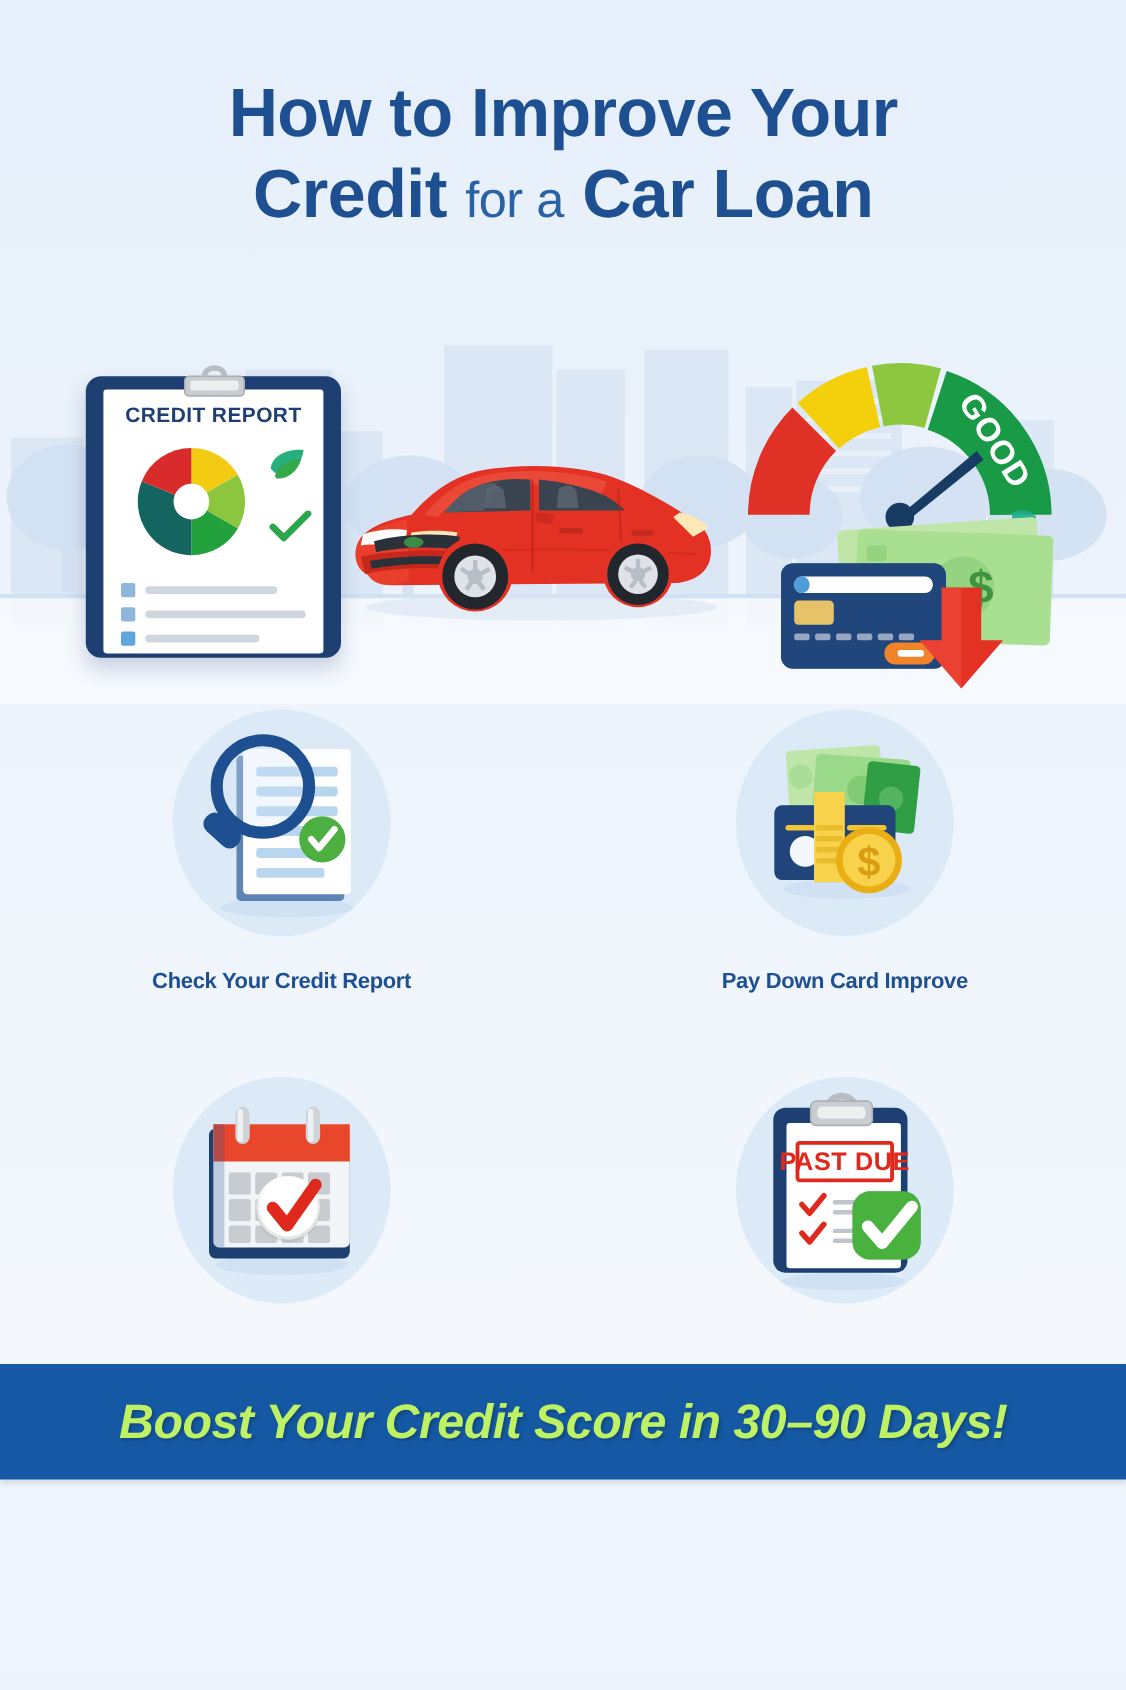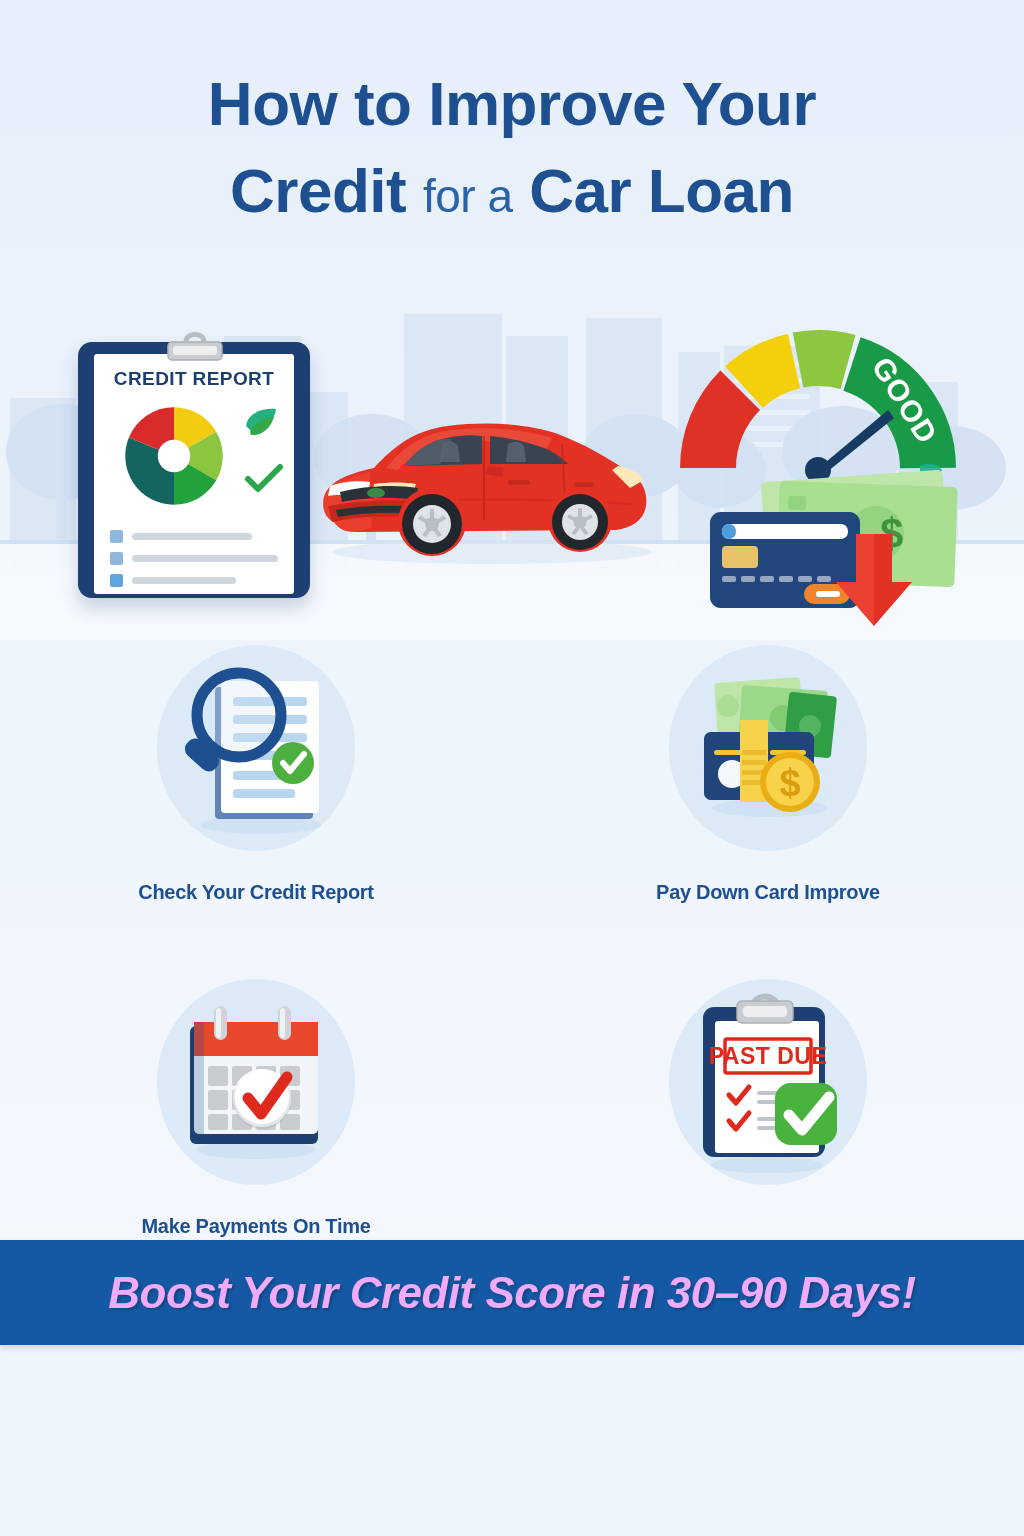--- a/index.html
+++ b/index.html
@@ -17,21 +17,21 @@
   
   .bg-layer{position:absolute;left:0;top:0;width:1024px;height:1536px;pointer-events:none;}
 
   
   .title-block{position:absolute;left:0;top:72px;width:1024px;text-align:center;}
   .title-line{
     font-weight:bold;letter-spacing:-0.5px;line-height:1.02;
     color:#1d4f91;
   }
   .title-line1{font-size:62px;}
-  .title-line2{font-size:62px;margin-top:24px;}
+  .title-line2{font-size:62px;margin-top:10px;}
   .title-light{font-weight:normal;font-size:46px;color:#2a62a8;}
 
   
   .hero{position:absolute;left:0;top:300px;width:1024px;height:330px;}
 
   
   .cb{position:absolute;left:78px;top:28px;width:200px;height:270px;}
   .cb-board{
     position:absolute;left:0;top:14px;width:232px;height:256px;
     background:#1d3f72;border-radius:14px;
@@ -82,21 +82,21 @@
   }
   .row2{margin-top:70px;}
 
   
   .banner{
     position:absolute;left:0;top:1240px;width:1024px;height:105px;
     background:#1559a4;display:flex;align-items:center;justify-content:center;
     box-shadow:0 3px 6px rgba(0,0,0,.12);
   }
   .banner-text{
-    color:#f0abfc;font-size:44px;font-weight:bold;font-style:italic;
+    color:#bef264;font-size:44px;font-weight:bold;font-style:italic;
     letter-spacing:-0.5px;
     text-shadow:2px 2px 3px rgba(0,0,0,.22);
   }
 </style>
 </head>
 <body>
 
 <div class="poster">
 
   <svg class="bg-layer" viewBox="0 0 1024 1536" preserveAspectRatio="none">
@@ -426,21 +426,20 @@
             <path d="M82,106 l13,16 l26,-37" stroke="#e0291d" stroke-width="11" fill="none" stroke-linecap="round" stroke-linejoin="round"></path>
 
             <g>
               <rect x="48" y="14" width="13" height="34" rx="6.5" fill="#cfd4da"></rect>
               <rect x="50" y="16" width="5" height="30" rx="2.5" fill="#eef1f4"></rect>
               <rect x="112" y="14" width="13" height="34" rx="6.5" fill="#cfd4da"></rect>
               <rect x="114" y="16" width="5" height="30" rx="2.5" fill="#eef1f4"></rect>
             </g>
           </svg>
         </div>
-        <div class="step-label">Make Payments On Time</div>
       </div>
 
       <div class="step">
         <div class="step-icon-wrap">
           <div class="step-disc"></div>
           <svg style="position:relative;width:178px;height:190px;" viewBox="0 0 178 190">
             <ellipse cx="88" cy="178" rx="56" ry="8" fill="#c9ddf0" opacity="0.7"></ellipse>
             <rect x="24" y="20" width="122" height="150" rx="11" fill="#1d3f72"></rect>
             <rect x="36" y="34" width="104" height="132" rx="3" fill="#ffffff"></rect>
 

